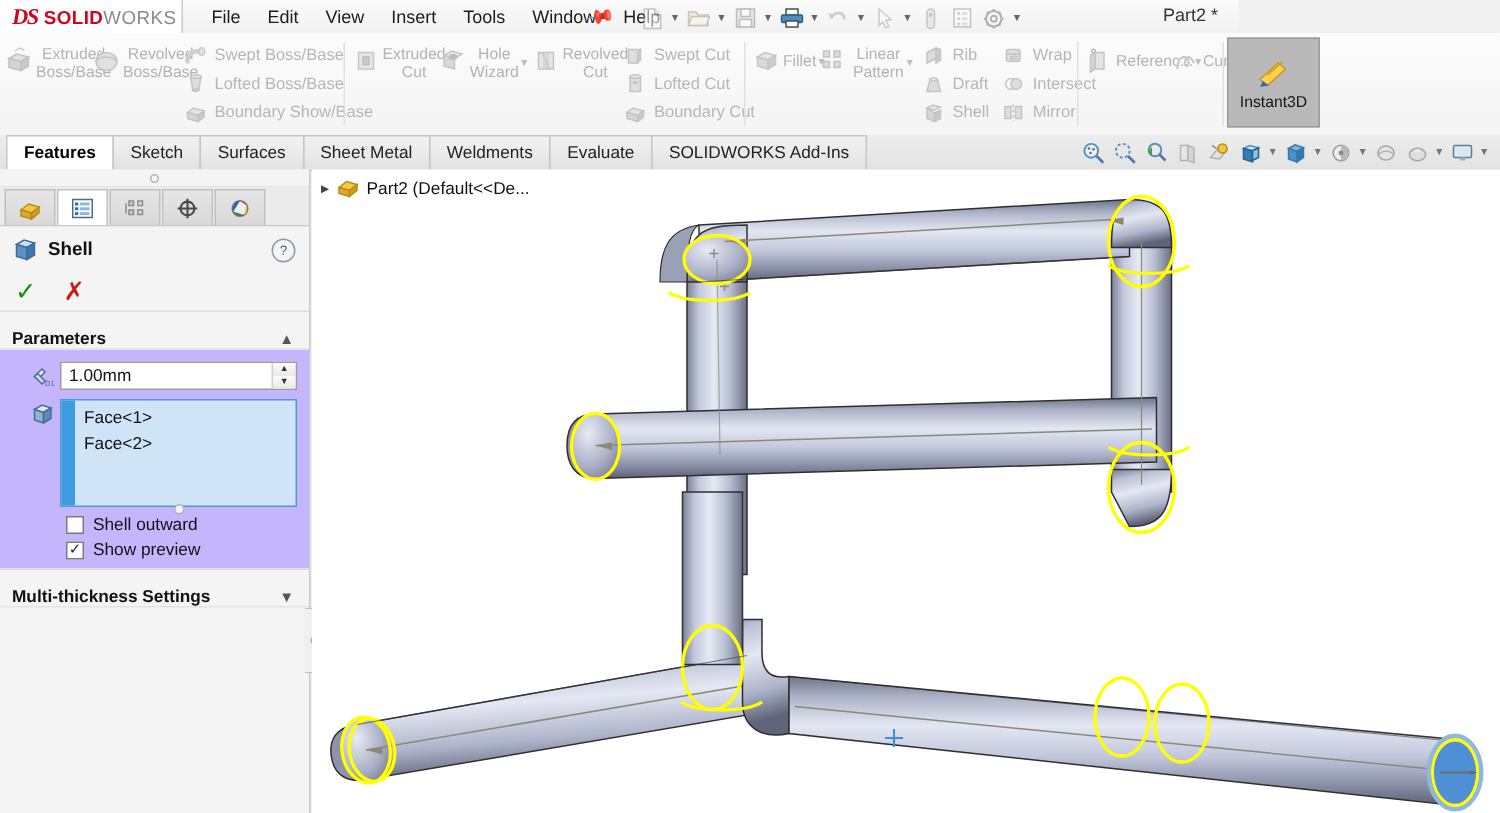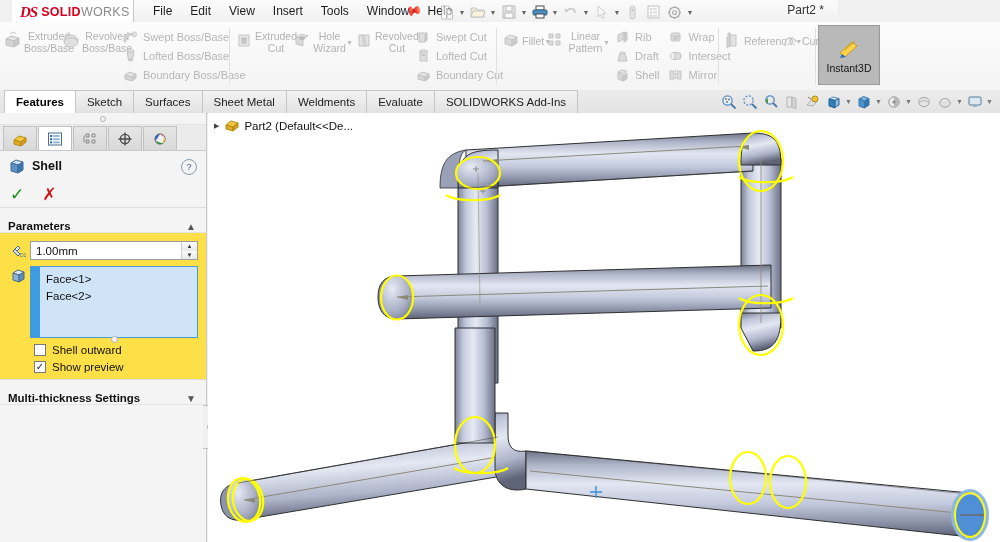--- a/index.html
+++ b/index.html
@@ -6,21 +6,21 @@
   body{
     width:1000px;height:542px;overflow:hidden;
     font-family:"Liberation Sans","DejaVu Sans",sans-serif;
     font-size:12px;color:#1a1a1a;background:#f0f0f0;
     -webkit-font-smoothing:antialiased;
   }
   #app{position:relative;width:1000px;height:542px;}
 
   
   .titlebar{
-    position:absolute;left:12px;top:0;width:826px;height:22px;
+    position:absolute;left:0;top:0;width:826px;height:22px;
     background:linear-gradient(#fbfbfb,#f1f1f1);
     border-bottom:1px solid #dcdcdc;
   }
   .logo-box{
     position:absolute;left:0;top:0;width:122px;height:25px;
     background:#ffffff;border:1px solid #c8c8c8;border-top:none;border-left:none;
     box-sizing:border-box;display:flex;align-items:center;
   }
   .logo-ds{
     font-family:"Liberation Serif","DejaVu Serif",serif;
@@ -107,21 +107,21 @@
     border:1px solid #8a9bb0;color:#41628c;font-size:9px;display:flex;
     align-items:center;justify-content:center;}
   .pm-okrow{height:26px;display:flex;align-items:center;padding-left:10px;gap:18px;
     border-bottom:1px solid #dedede;}
   .ok-check{color:#109410;font-size:17px;font-weight:bold;line-height:17px;}
   .ok-x{color:#d01616;font-size:17px;font-weight:bold;line-height:17px;}
   .sec-head{height:24px;display:flex;align-items:flex-end;padding:0 8px;
     background:#f4f4f4;border-bottom:1px solid #e4e4e4;position:relative;}
   .sec-head .st{font-size:11.5px;font-weight:bold;color:#111;}
   .sec-head .chev{position:absolute;right:10px;color:#555;font-size:10px;}
-  .param-body{padding:8px 8px 6px 6px;background:#fde047;}
+  .param-body{padding:8px 8px 6px 16px;background:#c4b5fd;}
   .prow{display:flex;align-items:flex-start;margin-bottom:6px;}
   .prow .picon{width:24px;min-width:24px;display:flex;align-items:flex-start;
     justify-content:center;padding-top:2px;}
   .thick-input{
     flex:1;height:19px;border:1px solid #9c9c9c;background:#fff;display:flex;
     align-items:center;box-sizing:border-box;
   }
   .thick-input .val{flex:1;font-size:11.5px;padding-left:5px;color:#111;}
   .spin{width:15px;height:17px;display:flex;flex-direction:column;
     border-left:1px solid #cfcfcf;}
@@ -308,21 +308,21 @@
           <div class="lb">Lofted Boss/Base</div>
         </div>
         <div class="small-btn">
           <div class="ic">
             <svg width="15" height="14" viewBox="0 0 15 14">
                 <path d="M2 7l4-3 7 2-4 3z" fill="#e4e4e4" stroke="#c4c4c4"></path>
                 <path d="M2 7v4l7 2V9z" fill="#d6d6d6" stroke="#c4c4c4"></path>
                 <path d="M9 9l4-3v4l-4 3z" fill="#cbcbcb" stroke="#c4c4c4"></path>
               </svg>
           </div>
-          <div class="lb">Boundary Boss/Base</div>
+          <div class="lb">Boundary Show/Base</div>
         </div>
       </div>
     </div>
     <div class="rsep" style="left:229px;"></div>
 
     <div class="rgroup" style="left:233px;">
       <div class="big-btn">
         <div class="ic">
           <svg width="22" height="21" viewBox="0 0 22 21">
               <rect x="6" y="4" width="10" height="11" fill="#e6e6e6" stroke="#c6c6c6"></rect>

